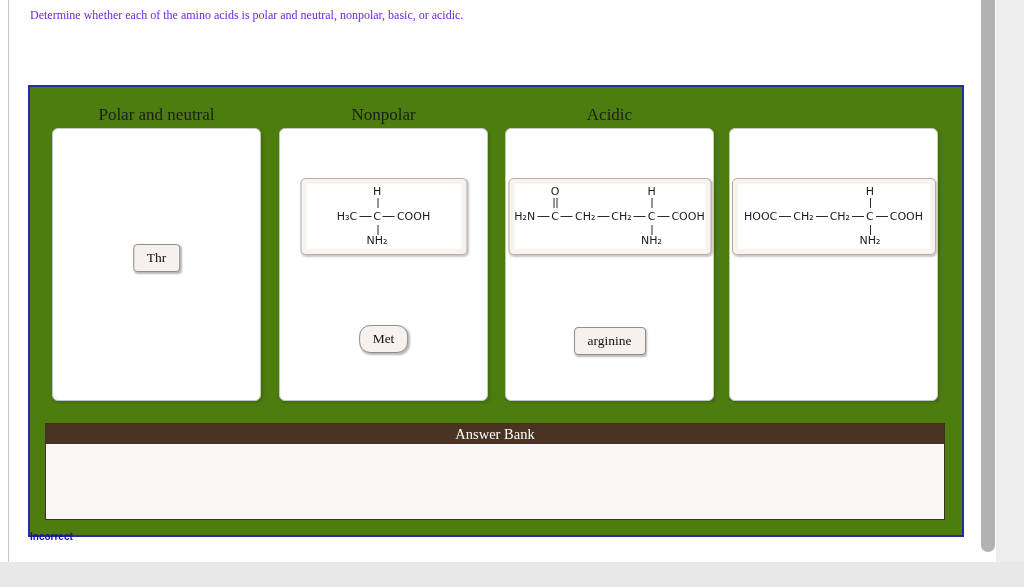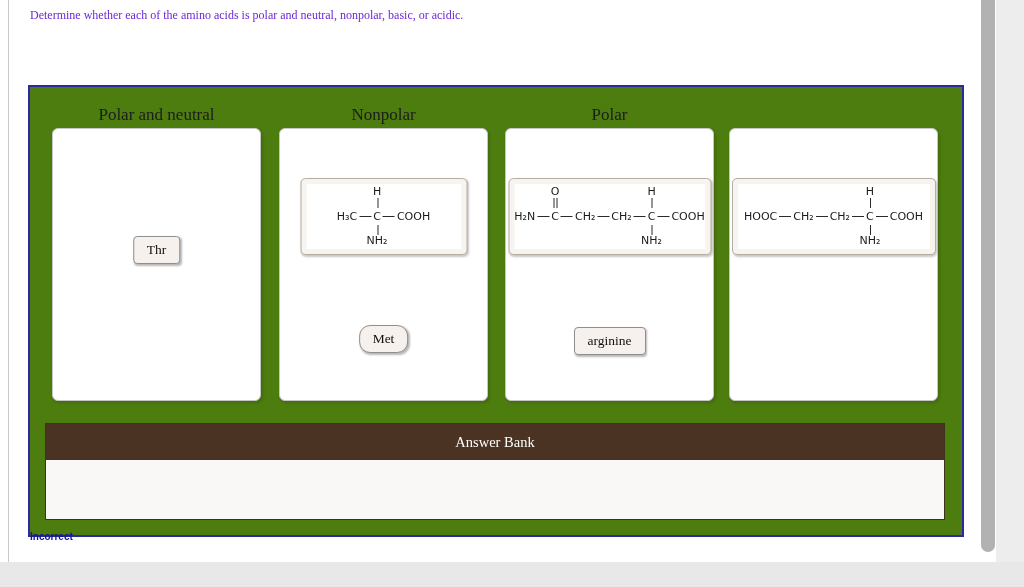--- a/index.html
+++ b/index.html
@@ -26,21 +26,21 @@
 
   .zone { position:absolute; top:41px; width:209px; height:273px; box-sizing:border-box;
     background:#fff; border:1px solid #c6c6c6; border-radius:6px;
     box-shadow:1.5px 2px 3px rgba(0,0,0,0.13); }
   .z1{left:22px;} .z2{left:249px;} .z3{left:475px;} .z4{left:699px;}
 
   .chip { position:absolute; left:50%; transform:translateX(-50%);
     background:var(--chip-bg,#f6f1ed); border:1px solid #8f8f8f; border-radius:4px;
     padding:5px 13px; font-size:13.5px; color:#111; white-space:nowrap;
     box-shadow:1px 1.5px 2px rgba(0,0,0,0.28); }
-  .chip-1{top:107px;} .chip-2{top:196px;border-radius:11px;} .chip-3{top:198px;} .chip-4{top:198px;}
+  .chip-1{top:115px;} .chip-2{top:196px;border-radius:11px;} .chip-3{top:198px;} .chip-4{top:198px;}
 
   .card { position:absolute; top:49px; left:50%; transform:translateX(-50%);
     background:var(--card-bg,#f7f3ee); border:1px solid #b5aca3; border-radius:5px;
     padding:5px; box-shadow:1px 1.5px 2px rgba(0,0,0,0.22); }
   .card-nonpolar{ width:155px; } .card-basic{ width:191px; } .card-acidic{ width:192px; }
   .card-inner { background:#fff; padding:26px 4px; display:flex; justify-content:center; }
 
   .struct-row { display:flex; align-items:center; white-space:nowrap;
     font-family:"DejaVu Sans", sans-serif; font-size:11px; color:#1a1a1a; }
   .atom { position:relative; padding:0 1px; line-height:13px; }
@@ -49,38 +49,38 @@
   .up-lbl { top:-24px; }
   .down-lbl { bottom:-24px; }
   .vbond { position:absolute; width:1px; background:#2b2b2b; left:50%; }
   .vbond.up { top:-12px; height:10px; }
   .vbond.down { bottom:-12px; height:10px; }
   .vbond.up.d1 { left:calc(50% - 2px); }
   .vbond.up.d2 { left:calc(50% + 1px); }
 
   .answer-bank { position:absolute; left:15px; top:336px; width:900px; height:97px;
     box-sizing:border-box; border:1px solid var(--bank-border,#40301f); background:#faf8f6; }
-  .answer-bank-header { height:36px; background:var(--bank-header-bg,#4a3322); color:#fff;
+  .answer-bank-header { height:20px; background:var(--bank-header-bg,#4a3322); color:#fff;
     display:flex; align-items:center; justify-content:center; font-size:14.5px; }
   .answer-bank-body { height:60px; }
 
   .status { position:absolute; left:21px; top:531px; font-family:"Liberation Sans", sans-serif;
     font-weight:bold; font-size:10px; color:var(--status-color,#15159b); }
 </style>
 </head>
 <body style="--box-border: #2929a3; --bank-header-bg: #4a3322; --bank-border: #40301f; --status-color: #15159b; --chip-bg: #f6f1ed; --card-bg: #f7f3ee;">
 
 <div class="content-panel">
   <div class="title">Determine whether each of the amino acids is polar and neutral, nonpolar, basic, or acidic.</div>
 
   <div class="activity-box">
 
     <div class="cat-header h1">Polar and neutral</div>
     <div class="cat-header h2">Nonpolar</div>
-    <div class="cat-header h3">Polar</div>
+    <div class="cat-header h3">Acidic</div>
 
     <div class="zone z1">
       <div class="chip chip-1">Thr</div>
     </div>
 
     <div class="zone z2">
       <div class="card card-nonpolar">
         <div class="card-inner">
             <div class="struct-row">
               <span class="atom">H₃C</span>

